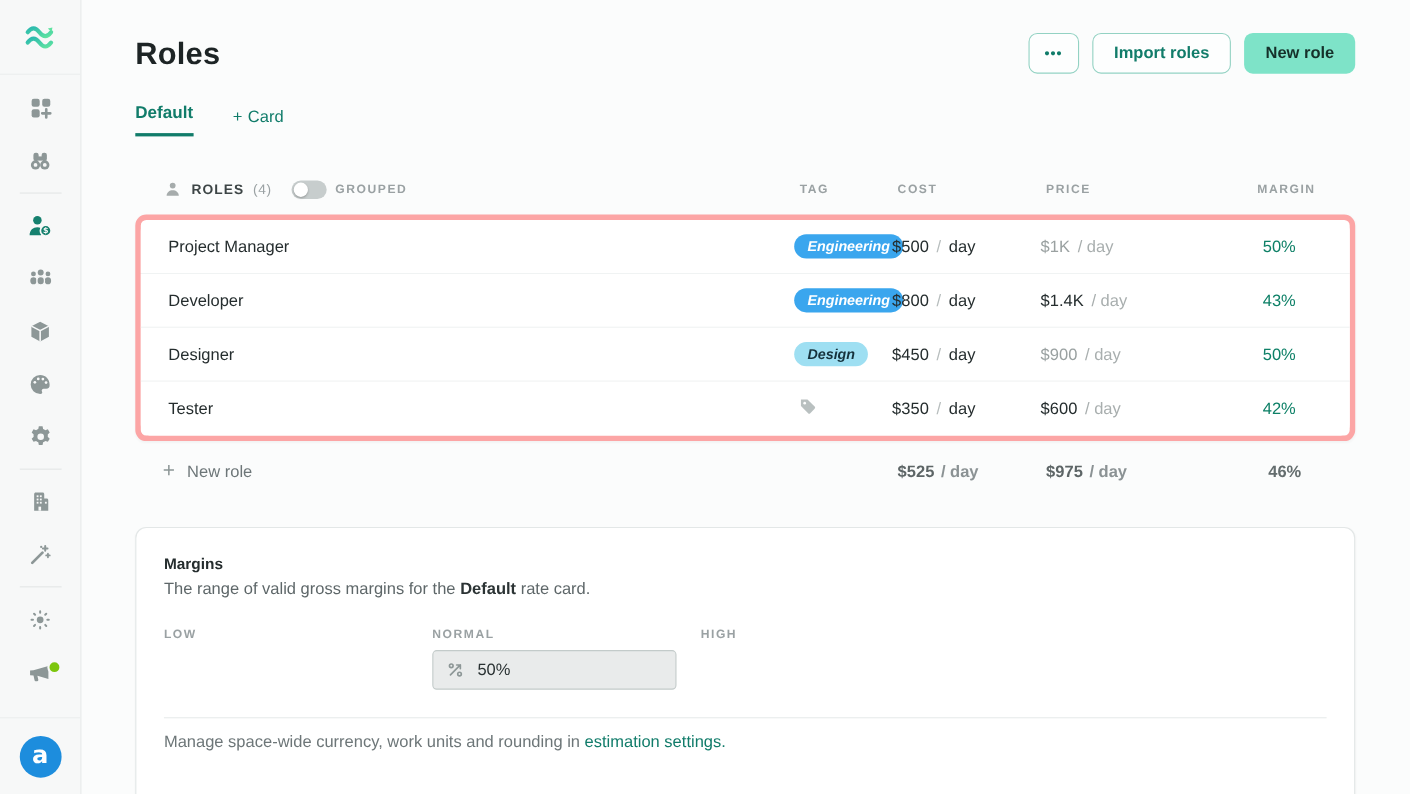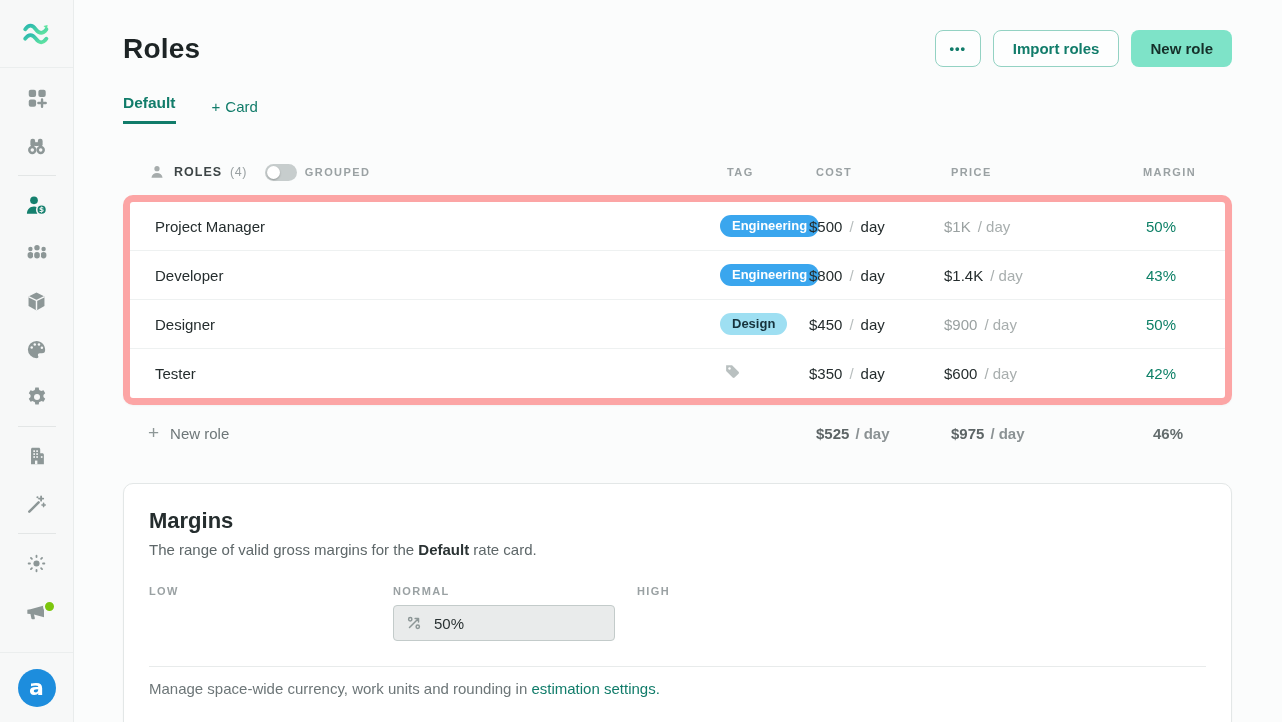--- a/index.html
+++ b/index.html
@@ -76,30 +76,30 @@
     width:32px; height:17px; border-radius:999px; background:#c7cdcd;
     margin-left:10px; position:relative; cursor:pointer;
   }
   .toggle .knob {
     position:absolute; left:2px; top:2px; width:13px; height:13px; border-radius:50%;
     background:#fff; box-shadow:0 1px 2px rgba(0,0,0,.25);
   }
   .col-label { font-size:11px; font-weight:700; color:#9aa1a3; letter-spacing:1.4px; }
   .col-label.right { text-align:right; }
   .rows-card {
-    background:#fff; border:7px solid #fca5a5; border-radius:10px;
+    background:#fff; border:5px solid #fca5a5; border-radius:10px;
     box-shadow:0 1px 2px rgba(40,50,50,.04);
   }
   .role-row { height:49px; border-bottom:1px solid #eef1f1; cursor:pointer; background:#fff; }
   .role-row:first-child { border-radius:10px 10px 0 0; }
   .role-row:last-child { border-bottom:none; border-radius:0 0 10px 10px; }
   .role-name { font-size:15px; color:#252d2e; }
   .pill {
     display:inline-block; padding:3px 12px 4px; border-radius:999px;
-    font-size:13px; font-weight:700; line-height:1.2;
+    font-size:13px; font-weight:700; line-height:1.2;font-style:italic;
   }
   .pill-blue { background:#3aa6ee; color:#ffffff; }
   .pill-cyan { background:#9edff2; color:#16323c; }
   .money { font-size:15px; }
   .money .sep { color:#b7bdbd; margin:0 7px; }
   .money .unit-dark { color:#252d2e; }
   .money .unit { color:#a8aeae; margin-left:7px; }
   .price-muted { color:#9aa1a1; }
   .price-strong { color:#252d2e;text-align:center; }
   .margin-cell { text-align:right; padding-right:13px; font-size:15px; color:#0e8067; }
@@ -109,21 +109,21 @@
   .newrole-cell .plus { color:#8d9797; font-size:19px; font-weight:400; }
   .foot-money { font-size:15px; font-weight:700; color:#5d6566; }
   .foot-money .unit { color:#8b9294; margin-left:6px; }
   .foot-margin { text-align:right; padding-right:13px; font-size:15px; font-weight:700; color:#646d6e; }
   
   .margins-card {
     margin-top:29px; background:#fff; border:1px solid #e3e7e7; border-radius:10px;
     padding:24px 25px 0 25px; box-shadow:0 1px 2px rgba(40,50,50,.04);
     height:300px;
   }
-  .card-title { font-size:22px; font-weight:700; color:#252d2e; }
+  .card-title { font-size:14px; font-weight:700; color:#252d2e; }
   .card-desc { margin-top:7px; font-size:15px; color:#5e6769; }
   .card-desc b { color:#2b3334; }
   .card-bullets { margin:7px 0 0 7px; padding-left:13px; }
   .card-bullets li { font-size:15px; color:#79828* ; color:#79828a; color:#788183; line-height:21.5px; }
   .card-bullets li::marker { color:#8a9393; }
   .fields { display:flex; gap:22px; margin-top:27px; }
   .field { width:222px; }
   .field-label { font-size:11px; font-weight:700; letter-spacing:1.4px; color:#9aa1a3; margin-bottom:8px; }
   .field-input {
     height:36px; background:#e9ebeb; border:1px solid #c3cbca; border-radius:4px;

